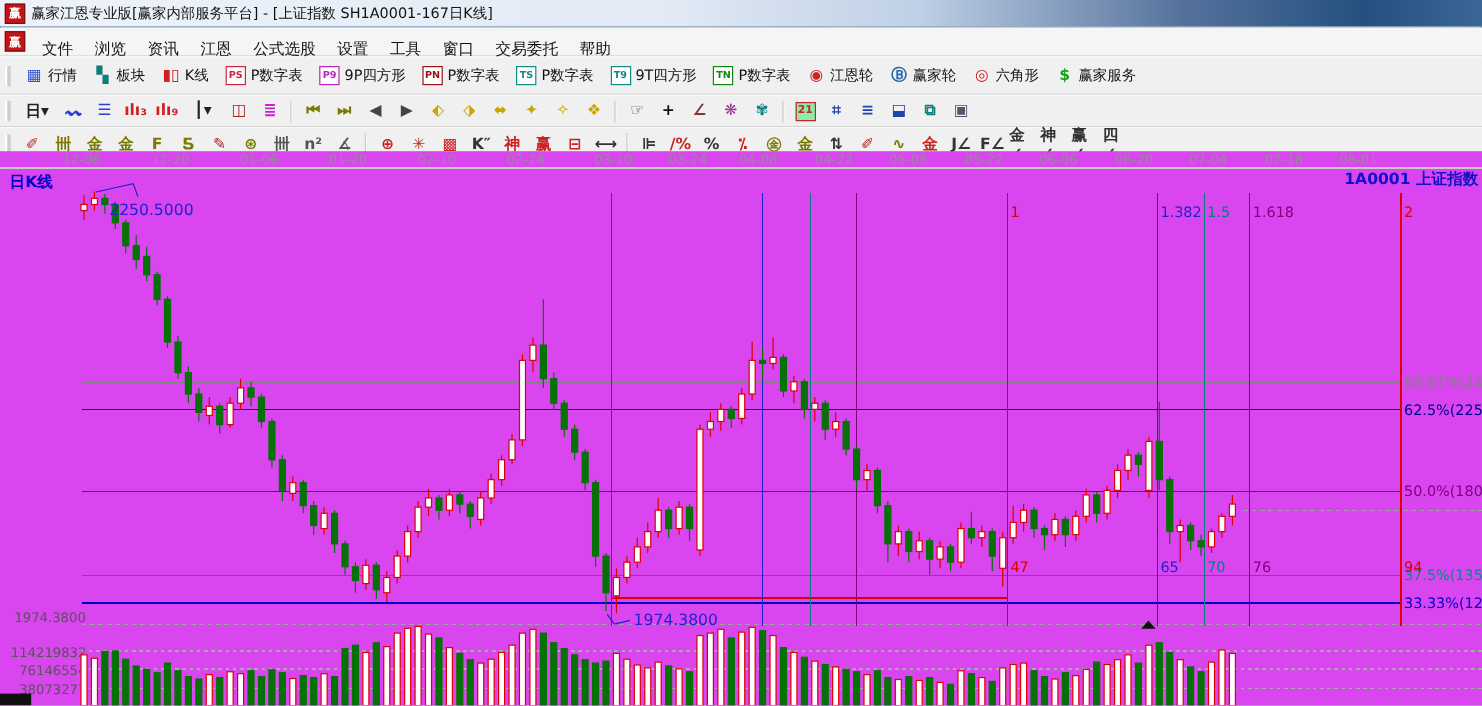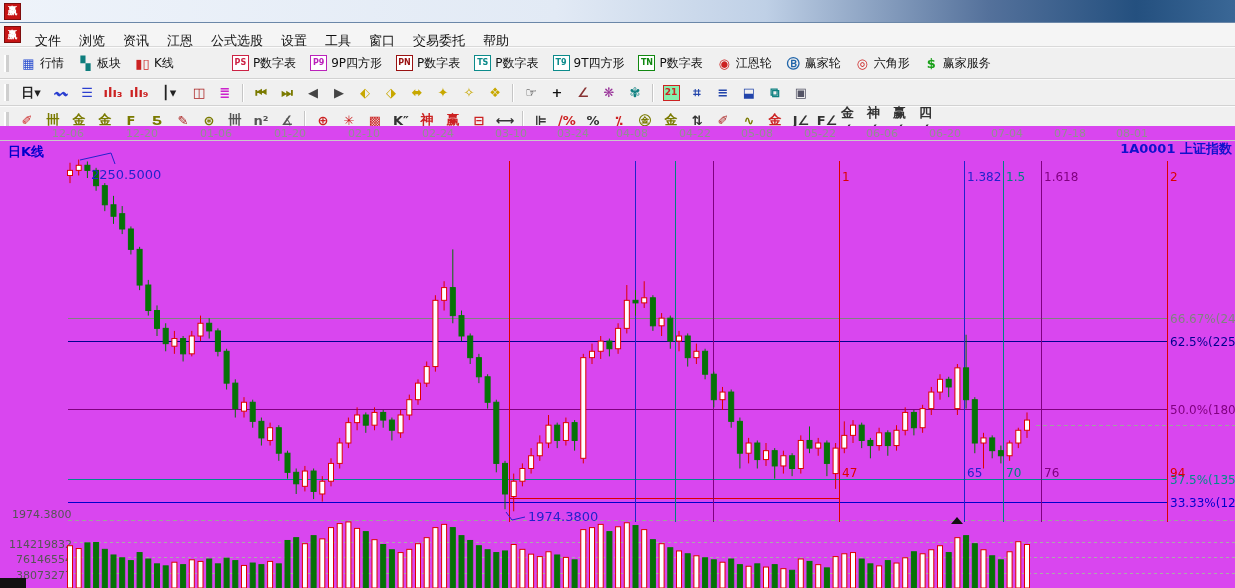--- a/index.html
+++ b/index.html
@@ -52,20 +52,21 @@
   .ico-boxed{font-size:9px;border:1px solid currentColor;width:15px;height:14px;line-height:13px;text-align:center;background:#86efac;}
   
   .chart-area{position:absolute;left:0;top:126px;width:1235px;height:462px;background:#d946ef;}
   svg text{font-family:"DejaVu Sans","Liberation Sans",sans-serif;}
 </style>
 </head>
 <body>
 
 <div class="titlebar">
   <div class="app-logo">赢</div>
+  <span>赢家江恩专业版[赢家内部服务平台] - [上证指数  SH1A0001-167日K线]</span>
 </div>
 
 <div class="menubar">
   <div class="app-logo">赢</div>
 
 <div class="menu-item">文件</div>
     <div class="menu-item">浏览</div>
     <div class="menu-item">资讯</div>
     <div class="menu-item">江恩</div>
     <div class="menu-item">公式选股</div>
@@ -85,21 +86,21 @@
     </div>
     <div class="tb-btn">
       <span class="tb-glyph" style="color: rgb(14, 125, 125);">▚</span>
       <span>板块</span>
     </div>
     <div class="tb-btn">
       <span class="tb-glyph" style="color: rgb(204, 34, 34);">▮▯</span>
       <span>K线</span>
     </div>
     <div class="tb-btn">
-      <span class="tb-glyph boxed" style="color: rgb(204, 34, 68); margin-left: 44px;">PS</span>
+      <span class="tb-glyph boxed" style="color: rgb(204, 34, 68);">PS</span>
       <span>P数字表</span>
     </div>
     <div class="tb-btn">
       <span class="tb-glyph boxed" style="color: rgb(187, 34, 187);">P9</span>
       <span>9P四方形</span>
     </div>
     <div class="tb-btn">
       <span class="tb-glyph boxed" style="color: rgb(153, 17, 17);">PN</span>
       <span>P数字表</span>
     </div>

